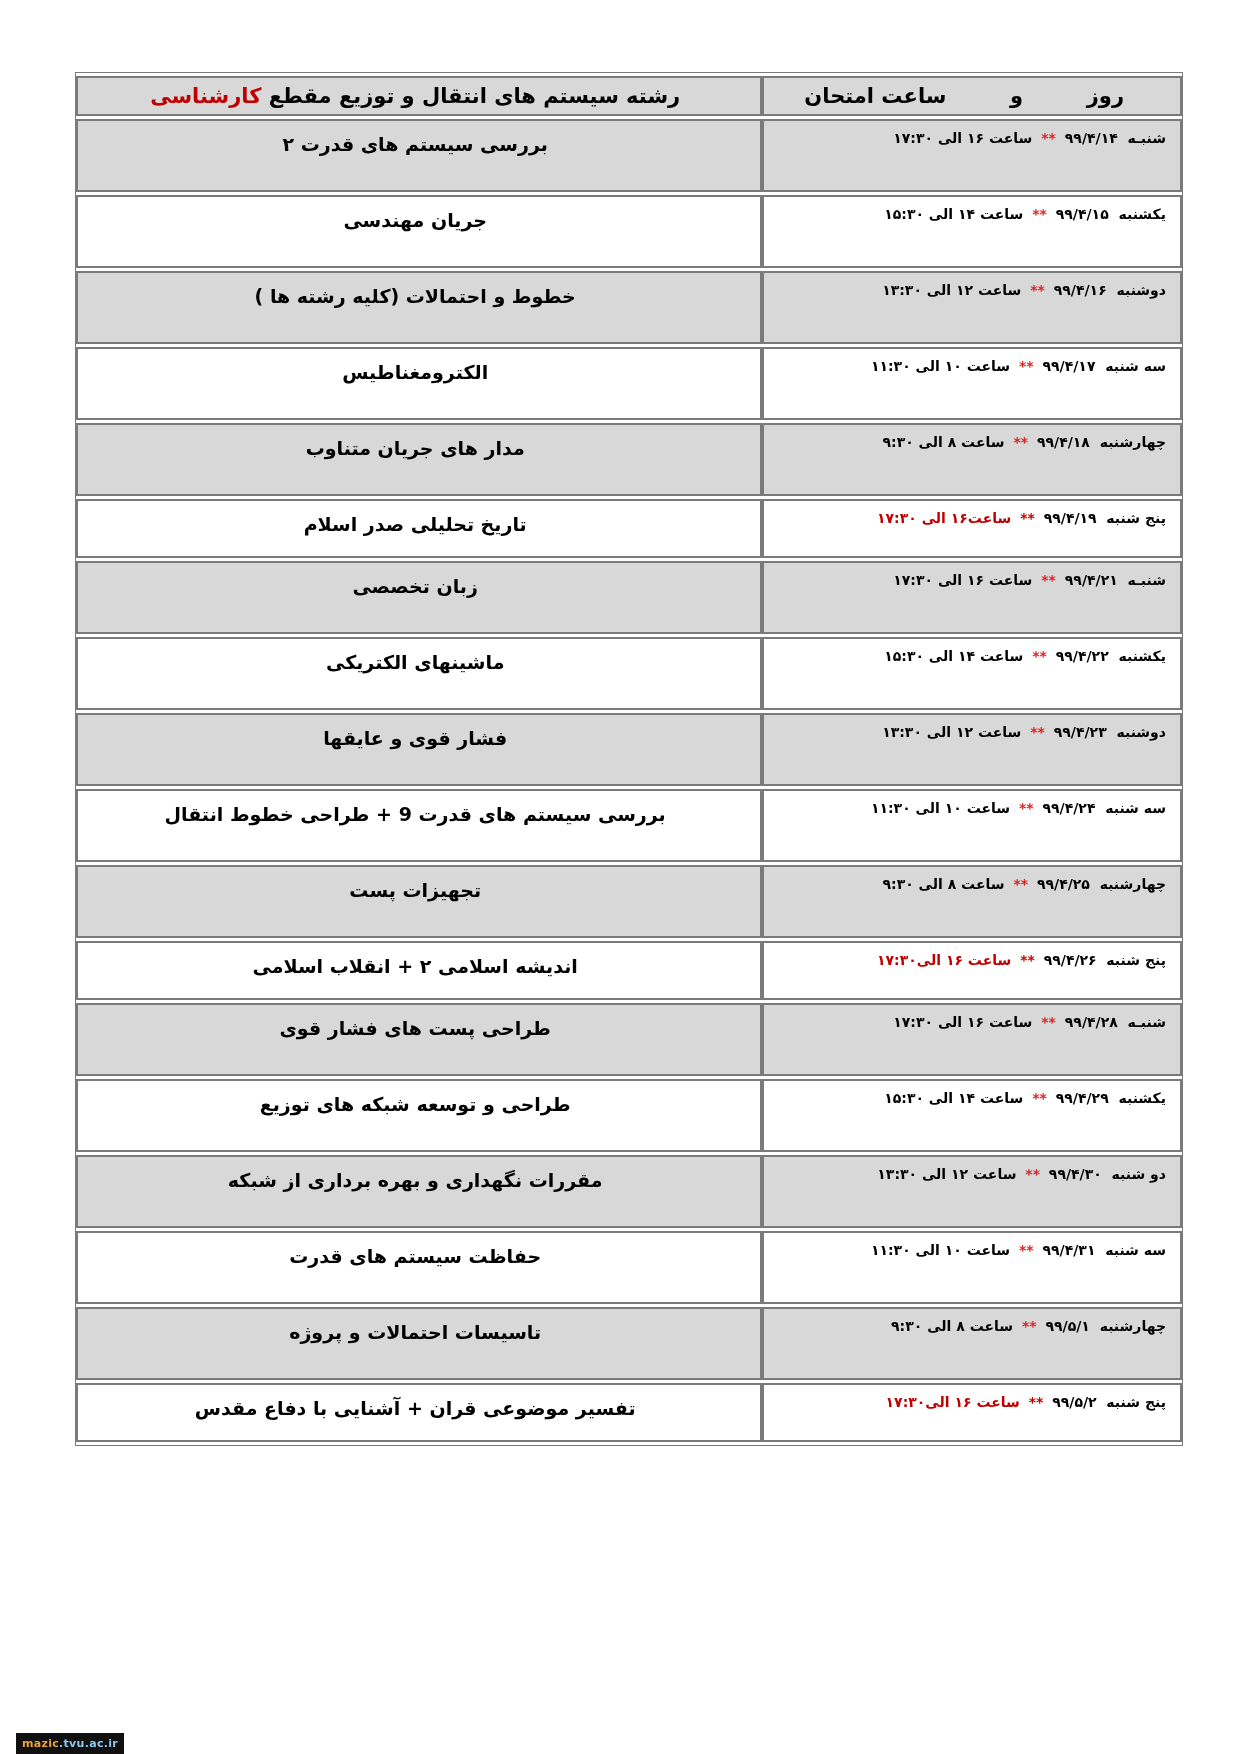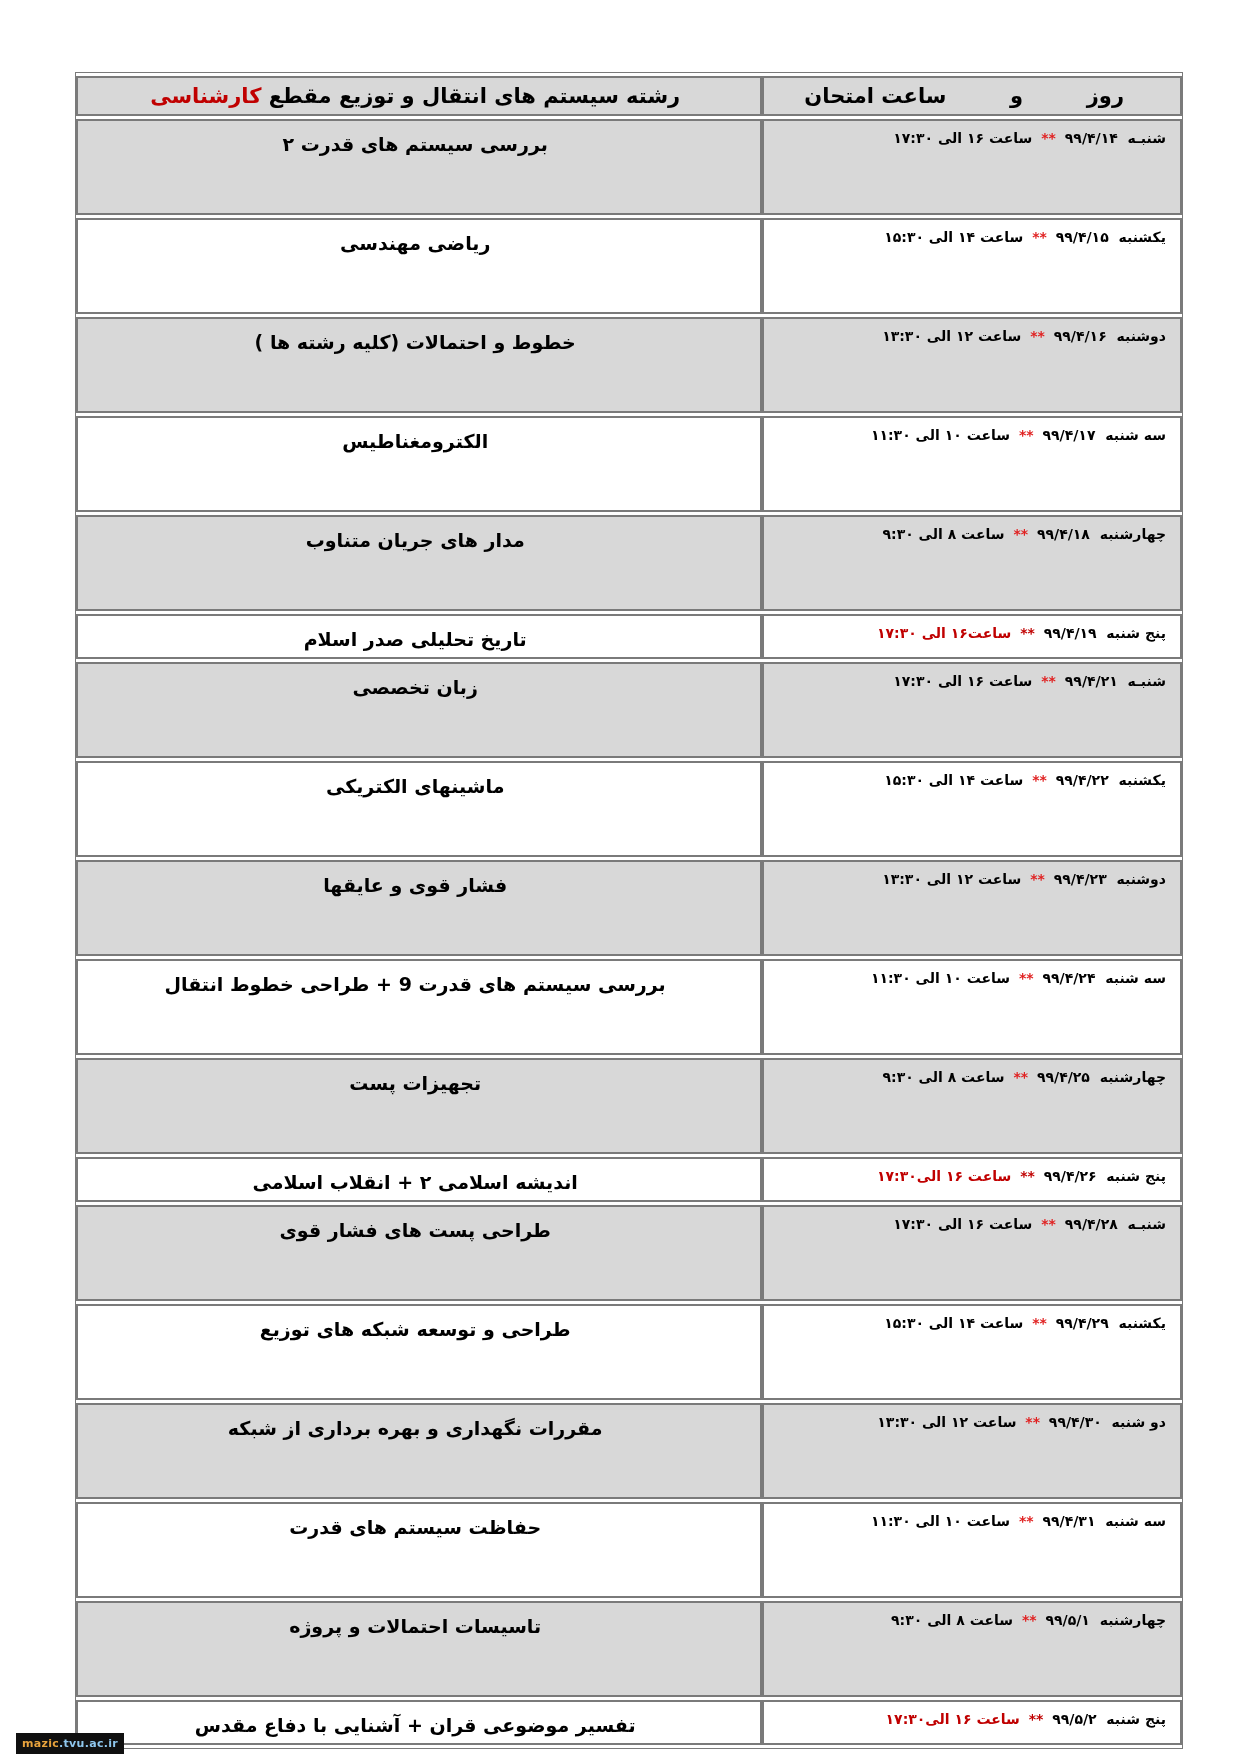--- a/index.html
+++ b/index.html
@@ -34,22 +34,22 @@
     vertical-align:top;
     font-weight:bold;
   }
   
   td.c-daytime{width:420px;padding:9px 14px 0 4px;text-align:right;font-size:14px;white-space:nowrap;}
   td.c-course{width:688px;padding:12px 10px 0 2px;text-align:center;font-size:19px;}
   tr.hdr td{vertical-align:middle;background:var(--row_shade);}
   tr.hdr td.c-course{font-size:21px;padding-top:0;}
   tr.hdr td.c-daytime{font-size:21px;padding-top:0;}
   .hdr-right{display:flex;justify-content:space-between;align-items:center;padding:0 42px 0 36px;}
-  tr.row td{height:96px;}
-  tr.row.short td{height:45px;}
+  tr.row td{height:73px;}
+  tr.row.short td{height:59px;}
   tr.hdr td{height:40px;}
   tr.row:nth-child(even) td{background:var(--row_shade);}
   .daydate{letter-spacing:0.5px;}
   .stars{color:var(--star_red);padding:0 4px;}
   .time{color:var(--text);}
   tr.row .hl{color:var(--accent_red);}
   .level-red{color:var(--accent_red);}
   .watermark{
     position:absolute;left:16px;bottom:0;height:21px;min-width:96px;
     background:#101010;display:flex;align-items:center;padding:0 6px;
@@ -76,21 +76,21 @@
           <span>رشته سیستم های انتقال و توزیع  مقطع</span>
           <span class="level-red">کارشناسی</span>
         </td>
       </tr>
     <tr class="row">
           <td class="c-daytime"><span class="daydate">شنبـه&nbsp; ۹۹/۴/۱۴</span> <span class="stars">**</span> <span class="time">ساعت ۱۶ الی ۱۷:۳۰</span></td>
           <td class="c-course"><span>بررسی سیستم های قدرت ۲</span></td>
         </tr>
         <tr class="row">
           <td class="c-daytime"><span class="daydate">یکشنبه&nbsp; ۹۹/۴/۱۵</span> <span class="stars">**</span> <span class="time">ساعت ۱۴ الی ۱۵:۳۰</span></td>
-          <td class="c-course"><span>ریاضی مهندسی</span></td>
+          <td class="c-course"><span>جریان مهندسی</span></td>
         </tr>
         <tr class="row">
           <td class="c-daytime"><span class="daydate">دوشنبه&nbsp; ۹۹/۴/۱۶</span> <span class="stars">**</span> <span class="time">ساعت ۱۲ الی ۱۳:۳۰</span></td>
           <td class="c-course"><span>خطوط و احتمالات (کلیه رشته ها )</span></td>
         </tr>
         <tr class="row">
           <td class="c-daytime"><span class="daydate">سه شنبه&nbsp; ۹۹/۴/۱۷</span> <span class="stars">**</span> <span class="time">ساعت ۱۰ الی ۱۱:۳۰</span></td>
           <td class="c-course"><span>الکترومغناطیس</span></td>
         </tr>
         <tr class="row">

